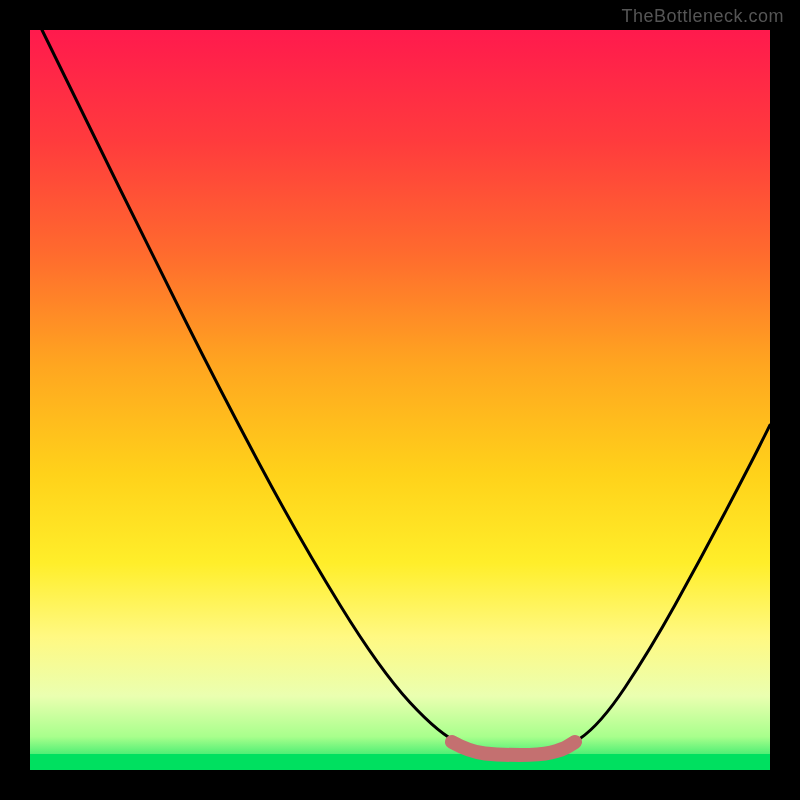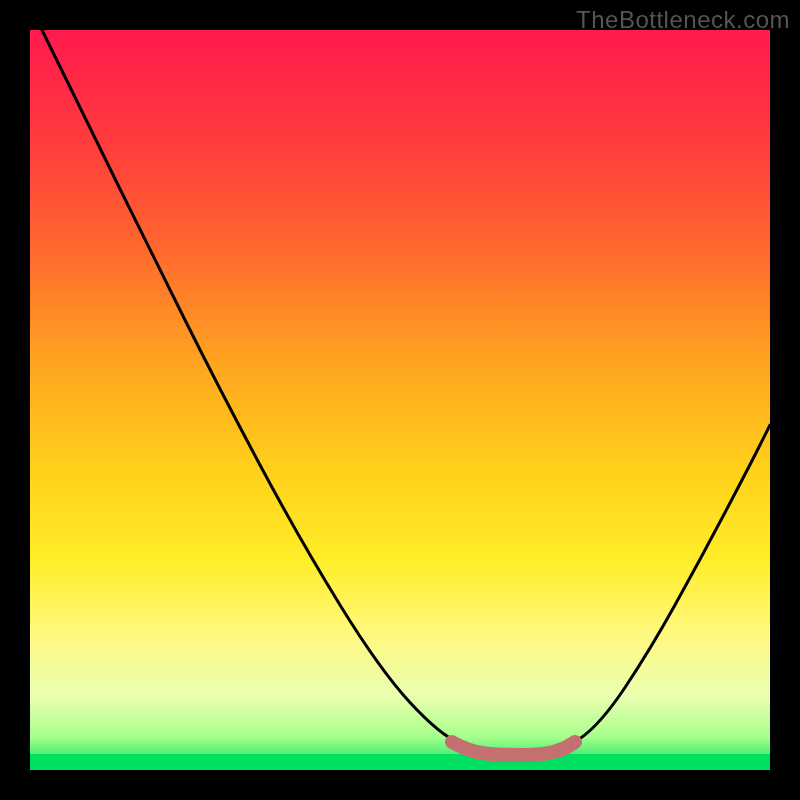--- a/index.html
+++ b/index.html
@@ -14,23 +14,23 @@
 .chart-container {
   position: absolute;
   top: 0;
   left: 0;
   width: 800px;
   height: 800px;
 }
 .watermark {
   position: absolute;
   top: 6px;
-  right: 10px;
+  right: 16px;
   color: #555;
-  font-size: 24px;
+  font-size: 18px;
   font-weight: 500;
   letter-spacing: 0.5px;
   z-index: 10;
   text-align: right;
 }
 svg {
   display: block;
 }
 </style>
 </head>

